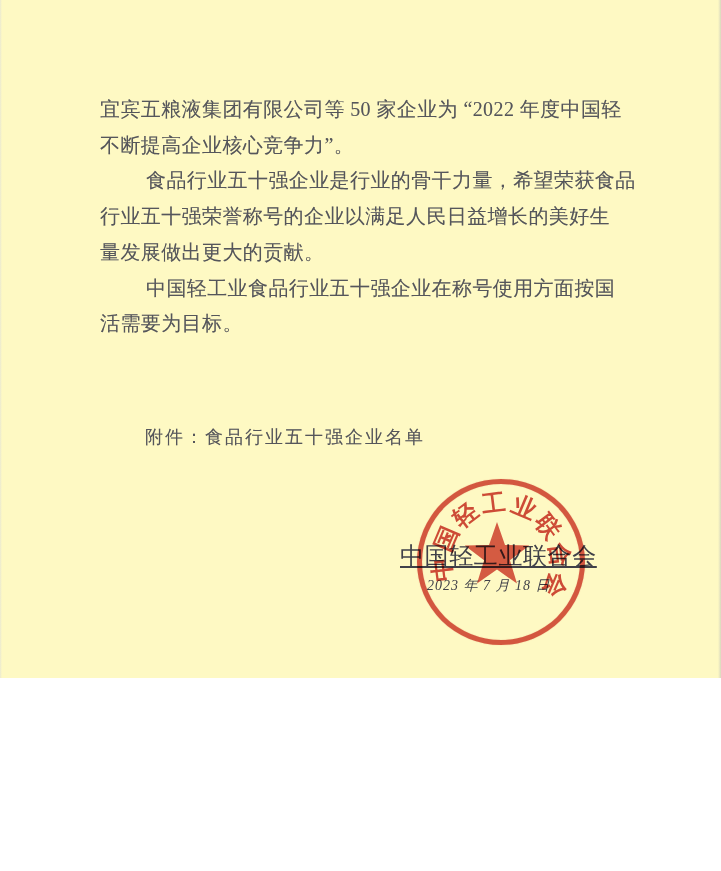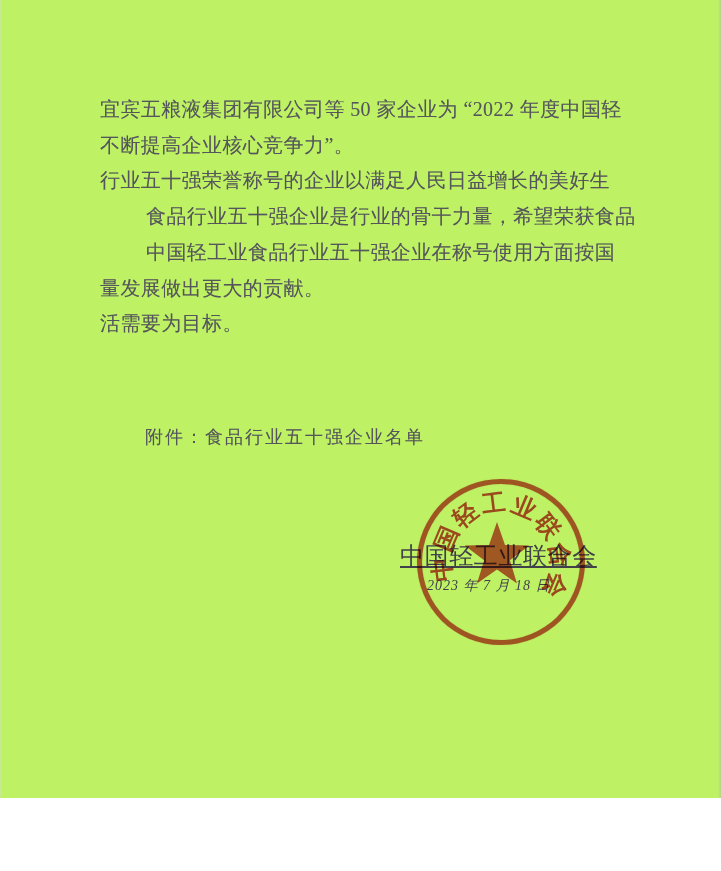--- a/index.html
+++ b/index.html
@@ -1,20 +1,20 @@
 <!DOCTYPE html>
 <html><head>
 <meta charset="utf-8">
 <style>
   * { margin:0; padding:0; box-sizing:border-box; }
   html,body { background:#ffffff; }
   .page {
     position:relative;
-    width:721px; height:798px;
-    background:#bef264;
+    width:721px; height:678px;
+    background:#fef9c3;
     overflow:hidden;
     font-family:"Liberation Serif","DejaVu Serif",serif;
   }
   
   .edge-right{
     position:absolute; top:0; right:0; width:3px; height:100%;
     background:linear-gradient(to left,#aab0b8,rgba(255,255,255,0));
     opacity:.45;
   }
   .edge-left{
@@ -82,24 +82,24 @@
 <body>
 
 <div class="page">
 
   <div class="edge-left"></div>
   <div class="edge-right"></div>
 
   <div class="body-text">
     <div class="line">宜宾五粮液集团有限公司等 50 家企业为 “2022 年度中国轻</div>
     <div class="line">不断提高企业核心竞争力”。</div>
+    <div class="line indent">食品行业五十强企业是行业的骨干力量，希望荣获食品</div>
     <div class="line">行业五十强荣誉称号的企业以满足人民日益增长的美好生</div>
-    <div class="line indent">食品行业五十强企业是行业的骨干力量，希望荣获食品</div>
+    <div class="line">量发展做出更大的贡献。</div>
     <div class="line indent">中国轻工业食品行业五十强企业在称号使用方面按国</div>
-    <div class="line">量发展做出更大的贡献。</div>
     <div class="line">活需要为目标。</div>
   </div>
 
   <div class="attach-line">附件：食品行业五十强企业名单</div>
 
   <div class="sig-org">中国轻工业联合会</div>
   <div class="sig-date">2023 年 7 月 18 日</div>
 
   <div class="seal">
     <div class="seal-ring"></div>

